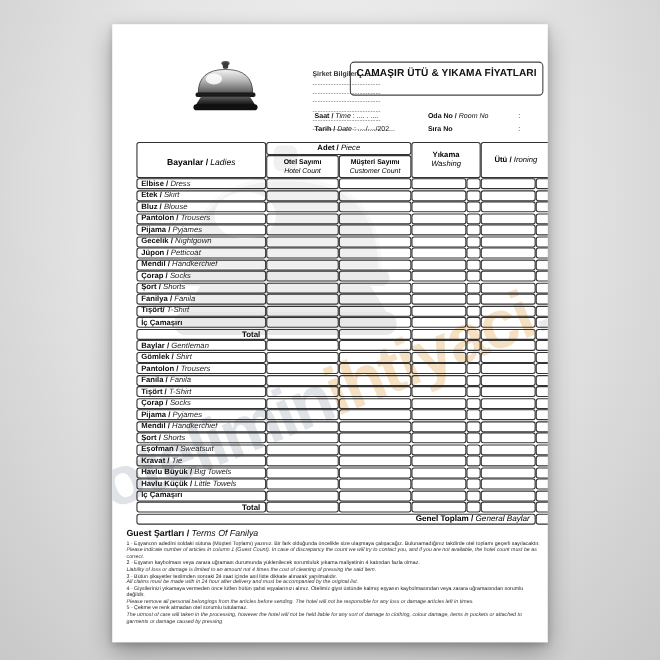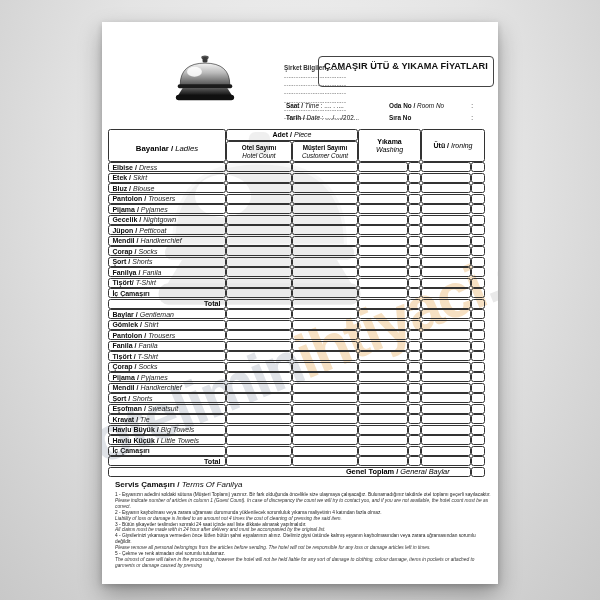--- a/index.html
+++ b/index.html
@@ -35,21 +35,21 @@
     border:1.2px solid #444; border-radius:4px; text-align:center; padding-top:3.5px;
   }
   .title-tr { font-size:9.2px; font-weight:bold; color:#111; letter-spacing:.1px; }
   .title-en { font-size:8.3px; font-style:italic; font-weight:bold; color:#222; margin-top:1px; }
   .fields-left  { position:absolute; left:184px; top:78px; width:100px; font-size:6.4px; line-height:12px; color:#111; }
   .fields-right { position:absolute; left:287px; top:78px; width:84px;  font-size:6.4px; line-height:12px; color:#111; }
   .fields-right .frow { display:flex; justify-content:space-between; }
   .b { font-weight:bold; } .i { font-style:italic; }
   
   .ltable {
-    position:absolute; left:6px; top:107px; width:377px;
+    position:absolute; left:22px; top:107px; width:377px;
     display:grid;
     grid-template-columns: 118px 66px 66px 50px 13px 50px 14px;
     grid-template-rows: 12px 21px;
     grid-auto-rows: 10.5px;
   }
   .rowwrap, .repeat-host { display:contents; }
   .c { margin:.4px; border:.7px solid #333; border-radius:2.5px;
        display:flex; align-items:center; justify-content:center; overflow:hidden; background:transparent; }
   .h-name    { grid-column:1;   grid-row:1/3; flex-direction:column; }
   .h-adet    { grid-column:2/4; grid-row:1; }
@@ -57,21 +57,21 @@
   .h-musteri { grid-column:3;   grid-row:2; flex-direction:column; }
   .h-yikama  { grid-column:4/6; grid-row:1/3; flex-direction:column; }
   .h-utu     { grid-column:6/8; grid-row:1/3; }
   .hdr-main { font-size:7.8px; } .hdr-sub { font-size:6.3px; line-height:7.2px; text-align:center; }
   .hdr-line { font-size:7px; line-height:8px; }
   .gap-r { margin-right:2px; }
   .cn { justify-content:flex-start; padding-left:3px; font-size:7px; line-height:9px; white-space:nowrap; }
   .cn .tr { font-weight:bold; color:#0e0e0e; margin-right:2px; }
   .cn .en { font-style:italic; color:#222; }
   .ctotal { justify-content:flex-end; padding-right:4px; font-size:7.2px; font-weight:bold; color:#0e0e0e; }
-  .cgenel { grid-column:1/7; justify-content:flex-end; padding-right:20px; font-size:7.4px; white-space:nowrap; }
+  .cgenel { grid-column:1/7; justify-content:flex-end; padding-right:4px; font-size:7.4px; white-space:nowrap; }
   
   .terms { position:absolute; left:13px; top:458px; width:377px; }
   .terms-heading { font-size:8px; margin-bottom:3px; color:#0e0e0e; }
   .term-tr { font-size:4.8px; line-height:5.9px; color:#1c1c1c; }
   .term-en { font-size:4.8px; line-height:5.9px; color:#333; font-style:italic; }
 </style>
 </head>
 <body>
 
 <div class="sheet">
@@ -560,21 +560,21 @@
         <div class="c cgenel">
           <span class="b gap-r">Genel Toplam /</span>
             <span class="i">General Baylar</span>
         </div>
         <div class="c"></div>
       </div>
     </div>
 
     <div class="terms">
       <div class="terms-heading">
-        <span class="b">Servis Çamaşırı /</span>
+        <span class="b">Guest Şartları /</span>
         <span class="i">Terms Of Fanilya</span>
       </div>
       <div class="repeat-host" style="display:block">
 
           <div>
             <div class="term-tr">1 - Eşyanızın adedini soldaki sütuna (Müşteri Toplamı) yazınız. Bir fark olduğunda öncelikle size ulaşmaya çalışacağız. Bulunamadığınız takdirde otel toplamı geçerli sayılacaktır.</div>
             <div class="term-en">Please indicate number of articles in column 1 (Guest Count). In case of discrepancy the count we will try to contact you, and if you are not available, the hotel count must be as correct.</div>
           </div>
 
           <div>

